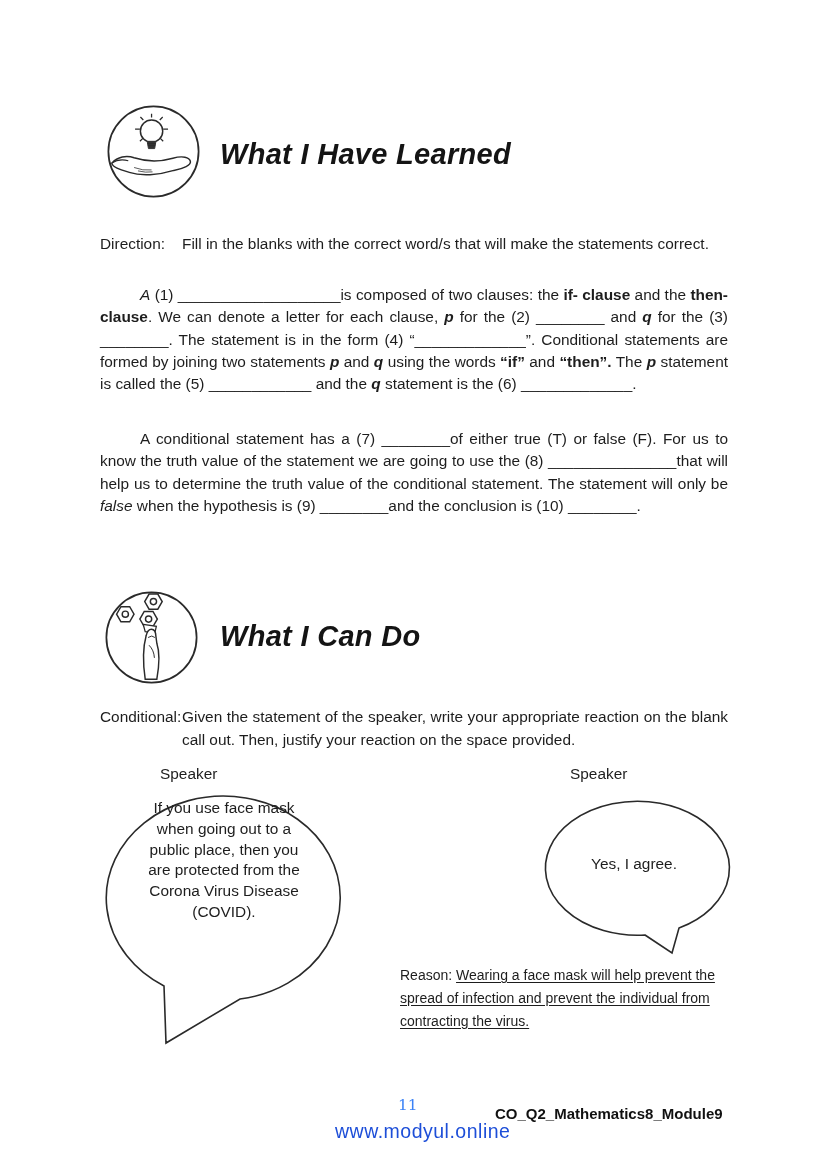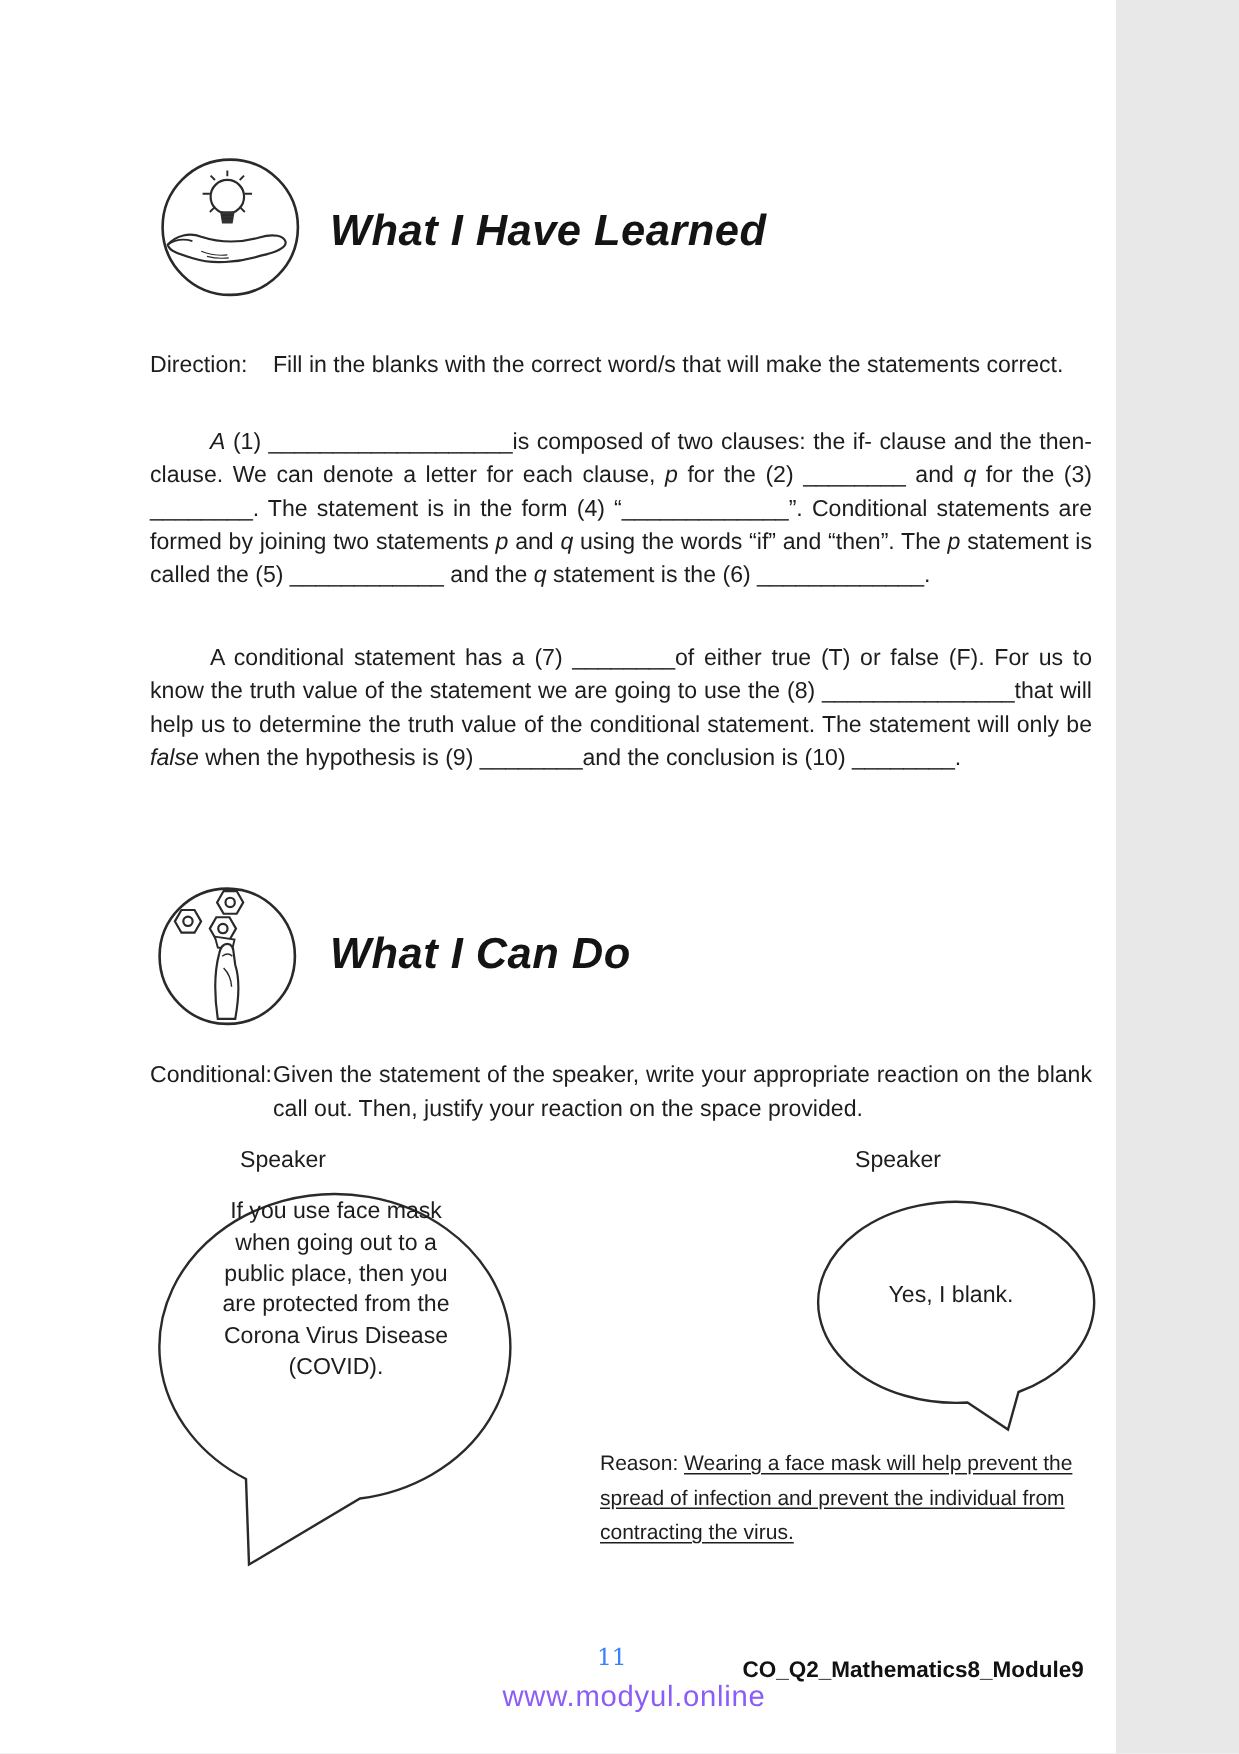--- a/index.html
+++ b/index.html
@@ -1,36 +1,36 @@
 <!DOCTYPE html>
 <html><head>
 <meta charset="utf-8">
 <style>
   html,body{margin:0;padding:0;background:#e8e8e8;}
   .page{
-    position:relative;width:744px;height:1169px;background:#ffffff;
+    position:relative;width:826px;height:1169px;background:#ffffff;
     font-family:"Liberation Sans",sans-serif;color:#1d1d1d;overflow:hidden;
   }
   .heading{
     position:absolute;margin:0;font-size:29px;font-weight:bold;font-style:italic;
     color:#141414;letter-spacing:.3px;white-space:nowrap;line-height:1;
   }
   .icon-wrap{position:absolute;width:97px;height:97px;}
   .icon-wrap svg{display:block;width:100%;height:100%;}
   .hang{
     position:absolute;left:100px;width:628px;margin:0;box-sizing:border-box;
     font-size:15.4px;line-height:23px;text-align:justify;
     padding-left:82px;text-indent:-82px;
   }
   .hang-label{display:inline-block;width:82px;text-indent:0;}
   .body-just{
     position:absolute;left:100px;width:628px;margin:0;
     font-size:15.4px;line-height:22.3px;text-align:justify;text-indent:40px;
   }
-  .b{font-weight:normal;}
+  .b{font-weight:bold;}
   .i{font-style:italic;}
   .u{text-decoration:underline;text-underline-offset:2px;}
   .actor-label{position:absolute;margin:0;width:140px;font-size:15.4px;}
   .bubble{position:absolute;}
   .bubble svg{display:block;}
   .bubble-text{
     position:absolute;margin:0;text-align:center;
     font-size:15.4px;line-height:20.8px;color:#1d1d1d;
   }
   .reason{
@@ -40,21 +40,21 @@
   .footer-page{
     position:absolute;left:398px;top:1096px;margin:0;
     font-family:"DejaVu Serif",serif;font-size:15.5px;color:#3b82f6;
   }
   .footer-code{
     position:absolute;left:495px;top:1105px;margin:0;
     font-size:15px;font-weight:bold;color:#111;white-space:nowrap;
   }
   .watermark{
     position:absolute;left:335px;top:1120px;margin:0;
-    font-size:19.5px;color:#8b5cf6;letter-spacing:.5px;white-space:nowrap;
+    font-size:19.5px;color:#1d4ed8;letter-spacing:.5px;white-space:nowrap;
   }
   .ink{stroke:#2a2a2a;fill:none;}
 </style>
 </head>
 <body>
 
 <div class="page">
 
   <section>
 
@@ -116,21 +116,21 @@
         <path d="M64,198 L66,255 L140,211 A117,102 0 1 0 64,198 Z" fill="#ffffff" stroke="#2a2a2a" stroke-width="1.6"></path>
       </svg>
     </div>
     <p class="bubble-text" style="left:145px;top:798px;width:158px;">If you use face mask when going out to a public place, then you are protected from the Corona Virus Disease (COVID).</p>
 
     <div class="bubble" style="left:535px;top:795px;width:205px;height:170px;">
       <svg width="205" height="170" viewBox="0 0 205 170">
         <path d="M110,140 L137,158 L144,133 A92,67 0 1 0 110,140 Z" fill="#ffffff" stroke="#2a2a2a" stroke-width="1.6"></path>
       </svg>
     </div>
-    <p class="bubble-text" style="left:559px;top:854px;width:150px;">Yes, I blank.</p>
+    <p class="bubble-text" style="left:559px;top:854px;width:150px;">Yes, I agree.</p>
 
     <p class="reason"><span>Reason: </span><span class="u">Wearing a face mask will help prevent the spread of infection and prevent the individual from contracting the virus.</span></p>
   </section>
 
   <footer>
     <p class="footer-page">11</p>
     <p class="footer-code">CO_Q2_Mathematics8_Module9</p>
     <p class="watermark">www.modyul.online</p>
   </footer>
 

